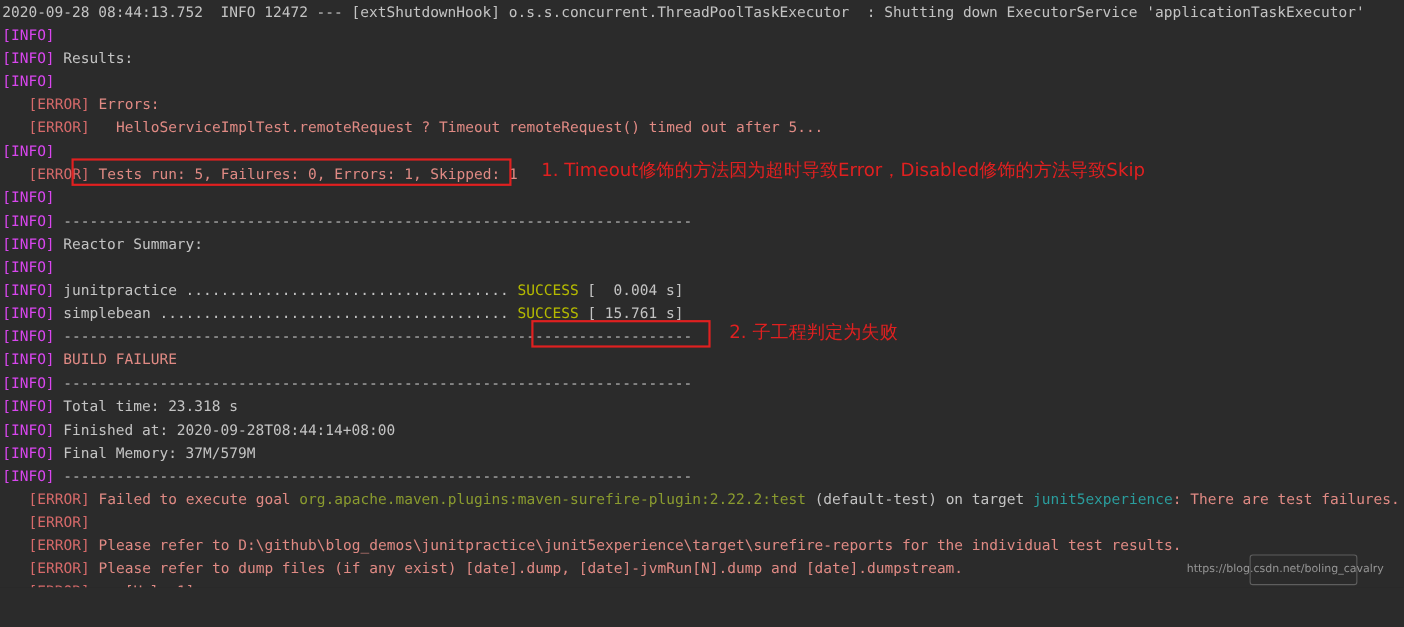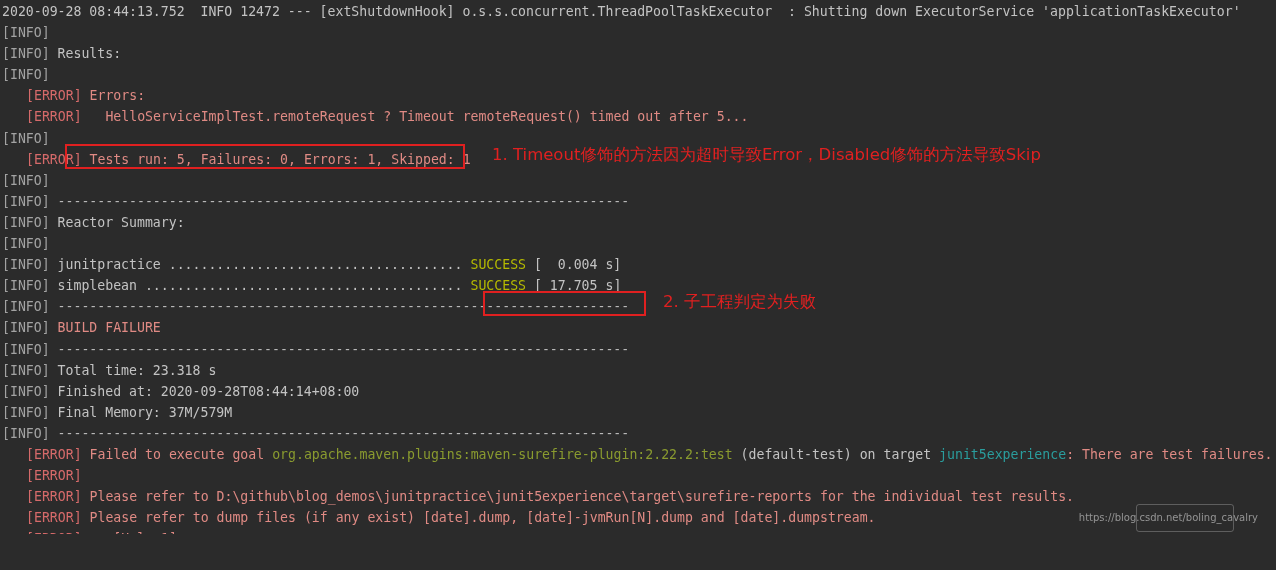--- a/index.html
+++ b/index.html
@@ -24,21 +24,21 @@
     position: absolute;
     left: 2px;
     top: 1px;
     width: 1274px;
   }
   .line {
     height: 21.1px;
     white-space: pre;
     display: block;
   }
-  .c-info   { color: #a3a3a3; }
+  .c-info   { color: #d946ef; }
   .c-error  { color: #d66a6a; margin-left: 24px; }
   .c-err-txt{ color: #e08a84; text-align: right; }
   .c-plain  { color: #c3c3c3; }
   .c-dash   { color: #b8b8b8; }
   .c-success{ color: #b5ba00; }
   .c-failure{ color: #e08a84; }
   .c-goal   { color: #8a9b2f; }
   .c-project{ color: #2a9d9d; }
   .c-buildfail { color: #e08a84; }
   .c-time   { color: #c3c3c3; }
@@ -106,21 +106,21 @@
       <div class="line"><span class="c-info">[INFO]</span></div>
       <div class="line"><span class="c-error">[ERROR]</span><span class="c-err-txt"> Errors:</span></div>
       <div class="line"><span class="c-error">[ERROR]</span><span class="c-err-txt">   HelloServiceImplTest.remoteRequest ? Timeout remoteRequest() timed out after 5...</span></div>
       <div class="line"><span class="c-info">[INFO]</span></div>
       <div class="line"><span class="c-error">[ERROR]</span><span class="c-err-txt"> Tests run: 5, Failures: 0, Errors: 1, Skipped: 1</span></div>
       <div class="line"><span class="c-info">[INFO]</span></div>
       <div class="line"><span class="c-info">[INFO]</span><span class="c-dash"> ------------------------------------------------------------------------</span></div>
       <div class="line"><span class="c-info">[INFO]</span><span class="c-plain"> Reactor Summary:</span></div>
       <div class="line"><span class="c-info">[INFO]</span></div>
       <div class="line"><span class="c-info">[INFO]</span><span class="c-plain"> junitpractice </span><span class="c-plain">.....................................</span><span class="c-plain"> </span><span class="c-success">SUCCESS</span><span class="c-time"> [  0.004 s]</span></div>
-      <div class="line"><span class="c-info">[INFO]</span><span class="c-plain"> simplebean </span><span class="c-plain">........................................</span><span class="c-plain"> </span><span class="c-success">SUCCESS</span><span class="c-time"> [ 17.705 s]</span></div>
+      <div class="line"><span class="c-info">[INFO]</span><span class="c-plain"> simplebean </span><span class="c-plain">........................................</span><span class="c-plain"> </span><span class="c-success">SUCCESS</span><span class="c-time"> [ 15.761 s]</span></div>
       <div class="line"><span class="c-info">[INFO]</span><span class="c-dash"> ------------------------------------------------------------------------</span></div>
       <div class="line"><span class="c-info">[INFO]</span><span class="c-buildfail"> BUILD FAILURE</span></div>
       <div class="line"><span class="c-info">[INFO]</span><span class="c-dash"> ------------------------------------------------------------------------</span></div>
       <div class="line"><span class="c-info">[INFO]</span><span class="c-plain"> Total time: 23.318 s</span></div>
       <div class="line"><span class="c-info">[INFO]</span><span class="c-plain"> Finished at: 2020-09-28T08:44:14+08:00</span></div>
       <div class="line"><span class="c-info">[INFO]</span><span class="c-plain"> Final Memory: 37M/579M</span></div>
       <div class="line"><span class="c-info">[INFO]</span><span class="c-dash"> ------------------------------------------------------------------------</span></div>
       <div class="line"><span class="c-error">[ERROR]</span><span class="c-err-txt"> Failed to execute goal </span><span class="c-goal">org.apache.maven.plugins:maven-surefire-plugin:2.22.2:test</span><span class="c-plain"> (default-test) on target </span><span class="c-project">junit5experience</span><span class="c-err-txt">: There are test failures.</span></div>
       <div class="line"><span class="c-error">[ERROR]</span></div>
       <div class="line"><span class="c-error">[ERROR]</span><span class="c-err-txt"> Please refer to D:\github\blog_demos\junitpractice\junit5experience\target\surefire-reports for the individual test results.</span></div>

